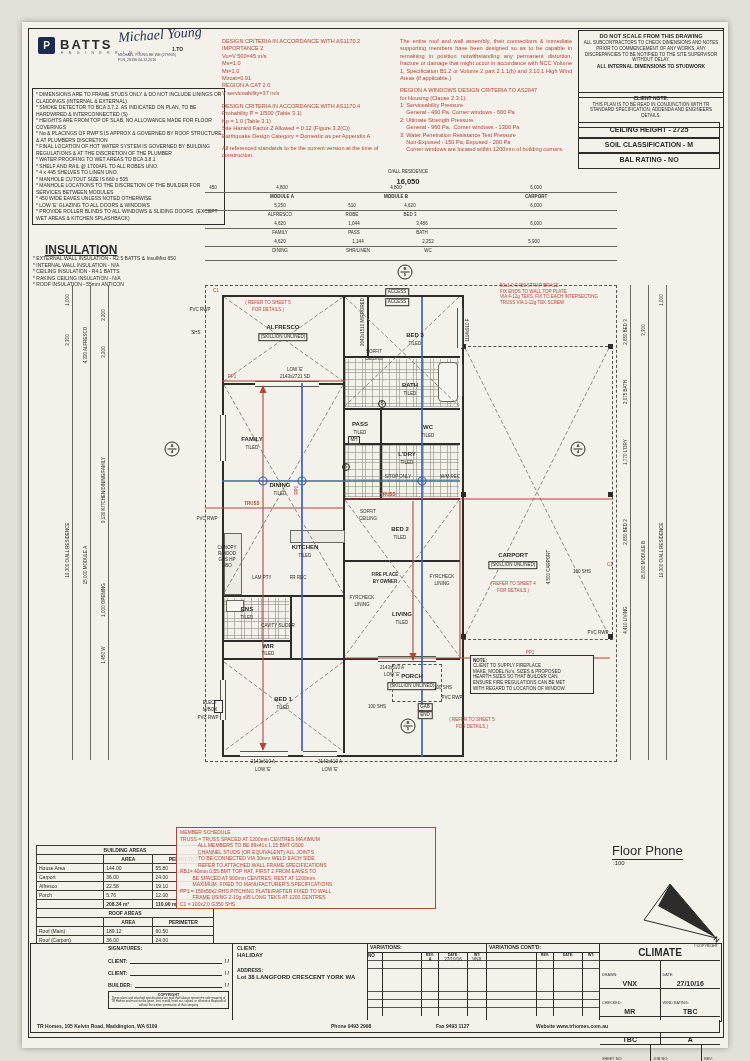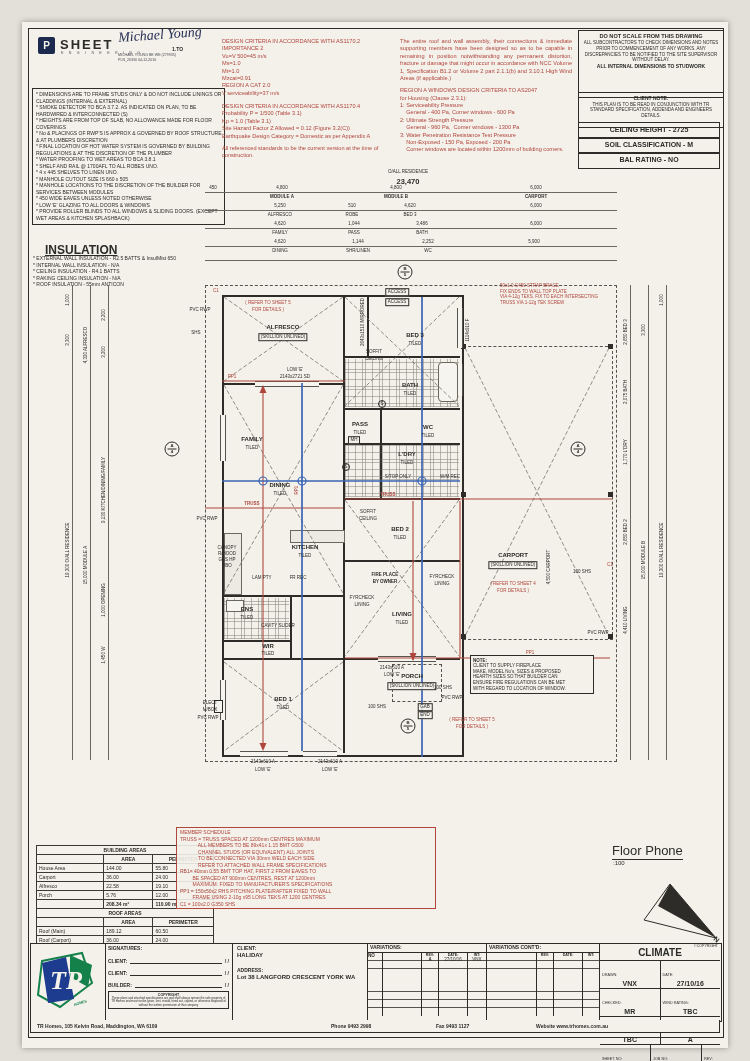--- a/index.html
+++ b/index.html
@@ -51,21 +51,21 @@
 </head>
 <body>
 
 <div class="page">
   <div class="sheet"></div>
   <div class="frame"></div>
 
   <div class="abs" style="left:38px;top:37px;width:17px;height:17px;background:#1d2a4f;border-radius:2px;">
     <div style="color:#f3f1ea;font-size:10px;font-weight:bold;text-align:center;line-height:17px;">P</div>
   </div>
-  <div class="abs b" style="left:60px;top:37px;font-size:13px;letter-spacing:2px;">SHEET</div>
+  <div class="abs b" style="left:60px;top:37px;font-size:13px;letter-spacing:2px;">BATTS</div>
   <div class="abs" style="left:61px;top:51px;font-size:3.6px;letter-spacing:2.2px;color:#555;">E N G I N E E R I N G</div>
   <div class="abs" style="left:118px;top:27px;font-size:14px;font-style:italic;color:#273055;transform:rotate(-4deg);font-family:'Liberation Serif',serif;">Michael Young</div>
   <div class="abs f5 b" style="left:172px;top:46px;">1.TO</div>
   <div class="abs f35" style="left:118px;top:53px;color:#4a4a55;">MICHAEL YOUNG BE WE (279935)</div>
   <div class="abs f35" style="left:118px;top:58px;color:#4a4a55;">PLN_26330 04-12-2016</div>
 
   <div class="notes">
     <div class="f5">* DIMENSIONS ARE TO FRAME STUDS ONLY &amp; DO NOT INCLUDE LININGS OR CLADDINGS (INTERNAL &amp; EXTERNAL)</div>
     <div class="f5">* SMOKE DETECTOR TO BCA 3.7.2. AS INDICATED ON PLAN, TO BE HARDWIRED &amp; INTERCONNECTED (S)</div>
     <div class="f5">* HEIGHTS ARE FROM TOP OF SLAB, NO ALLOWANCE MADE FOR FLOOR COVERINGS</div>
@@ -133,21 +133,21 @@
     <div class="f7 b" style="text-align:center;line-height:14px;">CEILING HEIGHT - 2725</div>
   </div>
   <div class="cell" style="left:578px;top:137px;width:140px;height:15px;">
     <div class="f7 b" style="text-align:center;line-height:14px;">SOIL CLASSIFICATION - M</div>
   </div>
   <div class="cell" style="left:578px;top:152px;width:140px;height:15px;">
     <div class="f7 b" style="text-align:center;line-height:14px;">BAL RATING - NO</div>
   </div>
 
   <div class="cc f45" style="left:408px;top:172px;">O/ALL RESIDENCE</div>
-  <div class="cc b" style="left:408px;top:181px;font-size:7.5px;">23,470</div>
+  <div class="cc b" style="left:408px;top:181px;font-size:7.5px;">16,050</div>
   <div class="hl" style="left:205px;top:192px;width:412px;"></div>
   <div class="cc f45" style="left:213px;top:188px;">450</div>
   <div class="cc f45" style="left:282px;top:188px;">4,800</div>
   <div class="cc f45" style="left:396px;top:188px;">4,800</div>
   <div class="cc f45" style="left:536px;top:188px;">6,000</div>
   <div class="cc f45 b" style="left:282px;top:197px;">MODULE A</div>
   <div class="cc f45 b" style="left:396px;top:197px;">MODULE B</div>
   <div class="cc f45 b" style="left:536px;top:197px;">CARPORT</div>
   <div class="hl" style="left:205px;top:210px;width:412px;"></div>
   <div class="cc f45" style="left:280px;top:206px;">5,250</div>
@@ -508,29 +508,20 @@
     <div class="f5 r pre">         FRAME USING 2-10g x95 LONG TEKS AT 1200 CENTRES</div>
     <div class="f5 r pre">C1 = 100x2.0 G350 SHS</div>
   </div>
 
   <div class="abs" style="left:612px;top:843px;font-size:13px;border-bottom:1px solid #2e2c28;padding-bottom:1px;">Floor Phone</div>
   <div class="abs f6" style="left:613px;top:860px;">:100</div>
   <div class="abs f7 b" style="left:714px;top:936px;transform:rotate(40deg);">N</div>
 
   <div class="cell" style="left:30px;top:943px;width:690px;height:77px;background:#f3f1ea;"></div>
 
-  <div class="abs" style="left:30px;top:943px;width:75px;height:77px;border-right:1px solid #2e2c28;">
-    <svg width="75" height="77" viewBox="0 0 75 77">
-      <polygon points="12,18 52,10 62,40 30,64 8,52" fill="#f3f1ea" stroke="#14804a" stroke-width="2"></polygon>
-      <polygon points="40,12 62,22 58,44 40,34" fill="#14804a"></polygon>
-      <polygon points="12,20 36,14 44,56 18,60" fill="#1d3c8f"></polygon>
-      <text x="20" y="46" font-family="Liberation Serif,serif" font-size="26" font-style="italic" font-weight="bold" fill="#f3f1ea">TR</text>
-    </svg>
-    <div class="abs f35 b" style="left:44px;top:58px;color:#14804a;transform:rotate(-18deg);">HOMES</div>
-  </div>
 
   <div class="abs" style="left:105px;top:943px;width:128px;height:77px;border-right:1px solid #2e2c28;padding:2px 3px;box-sizing:border-box;">
     <div class="f5 b">SIGNATURES:</div>
     <div class="sigline">
       <span>CLIENT:</span>
       <span class="sigrule"></span>
       <span>/       /</span>
     </div>
     <div class="sigline">
       <span>CLIENT:</span>

